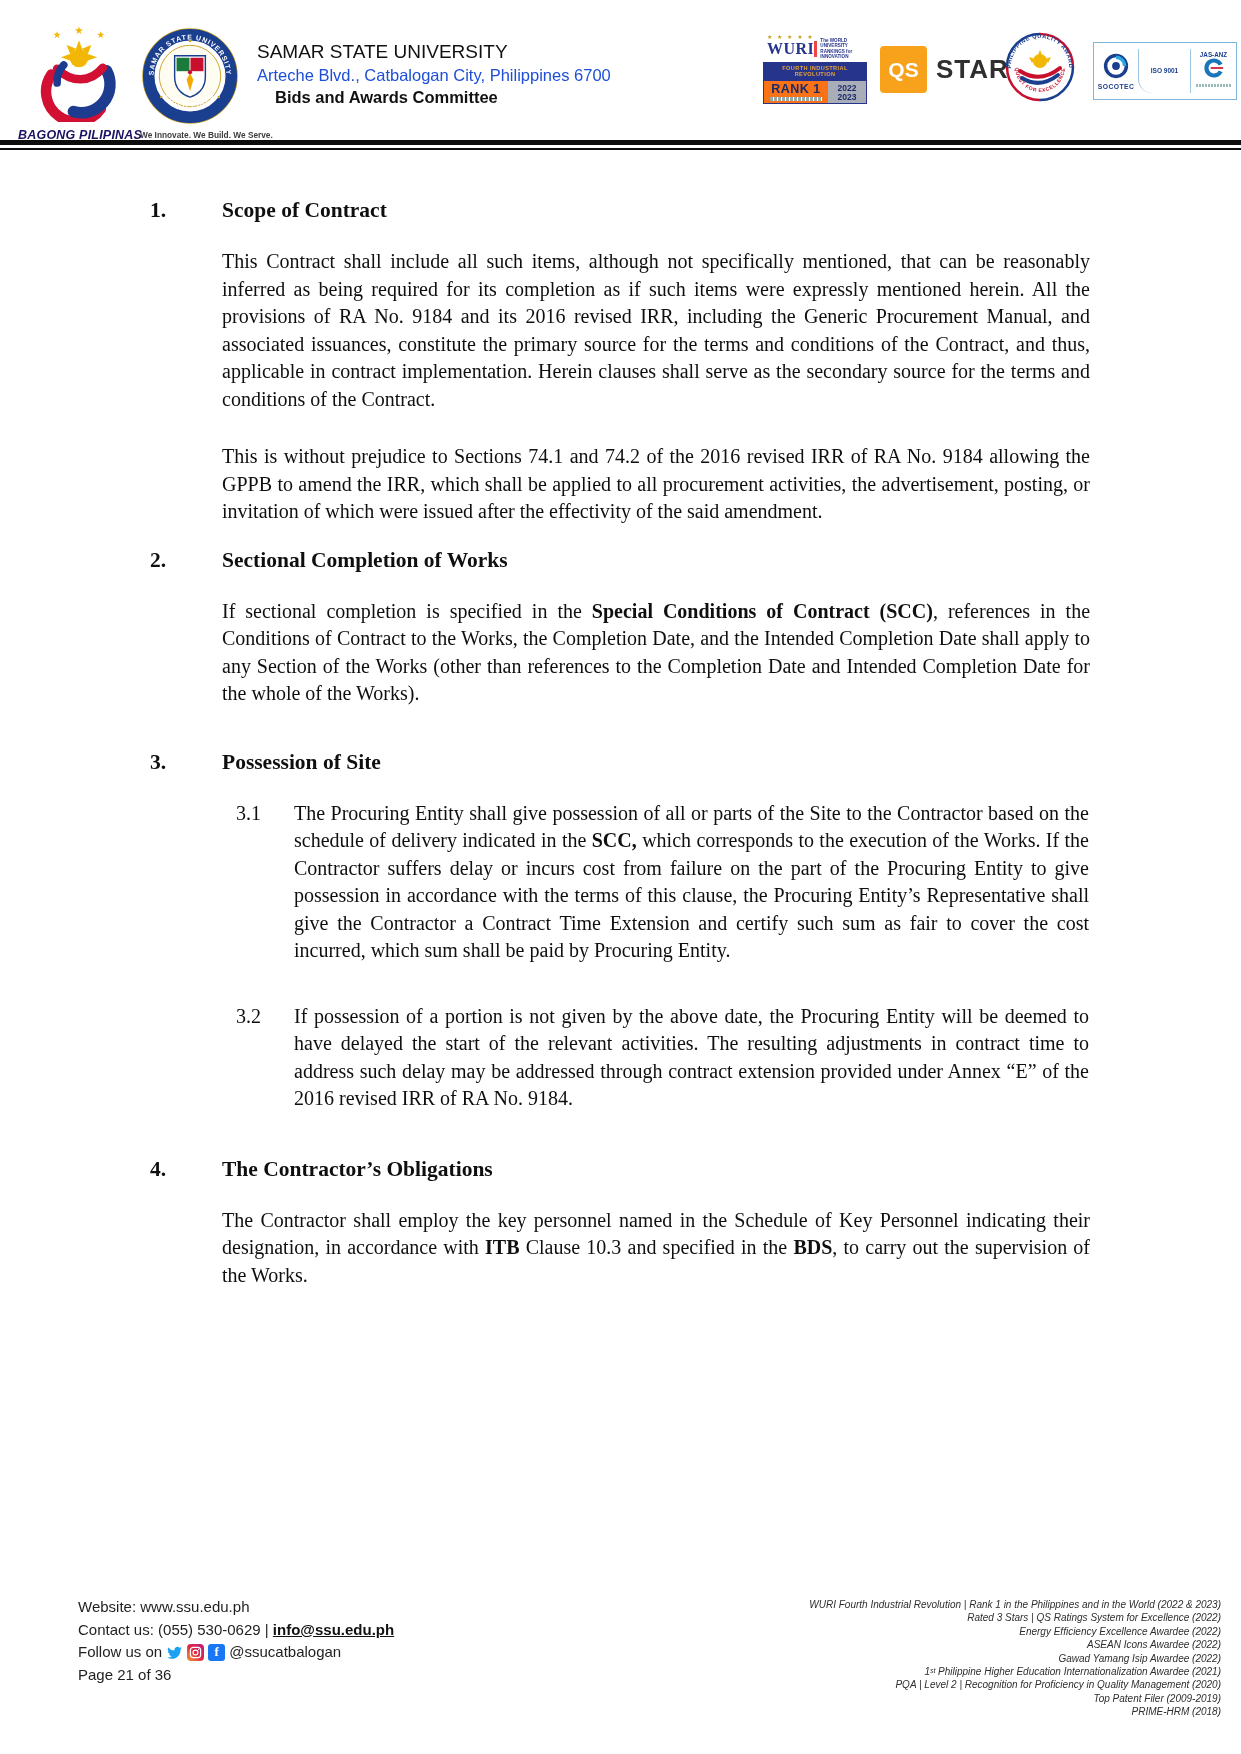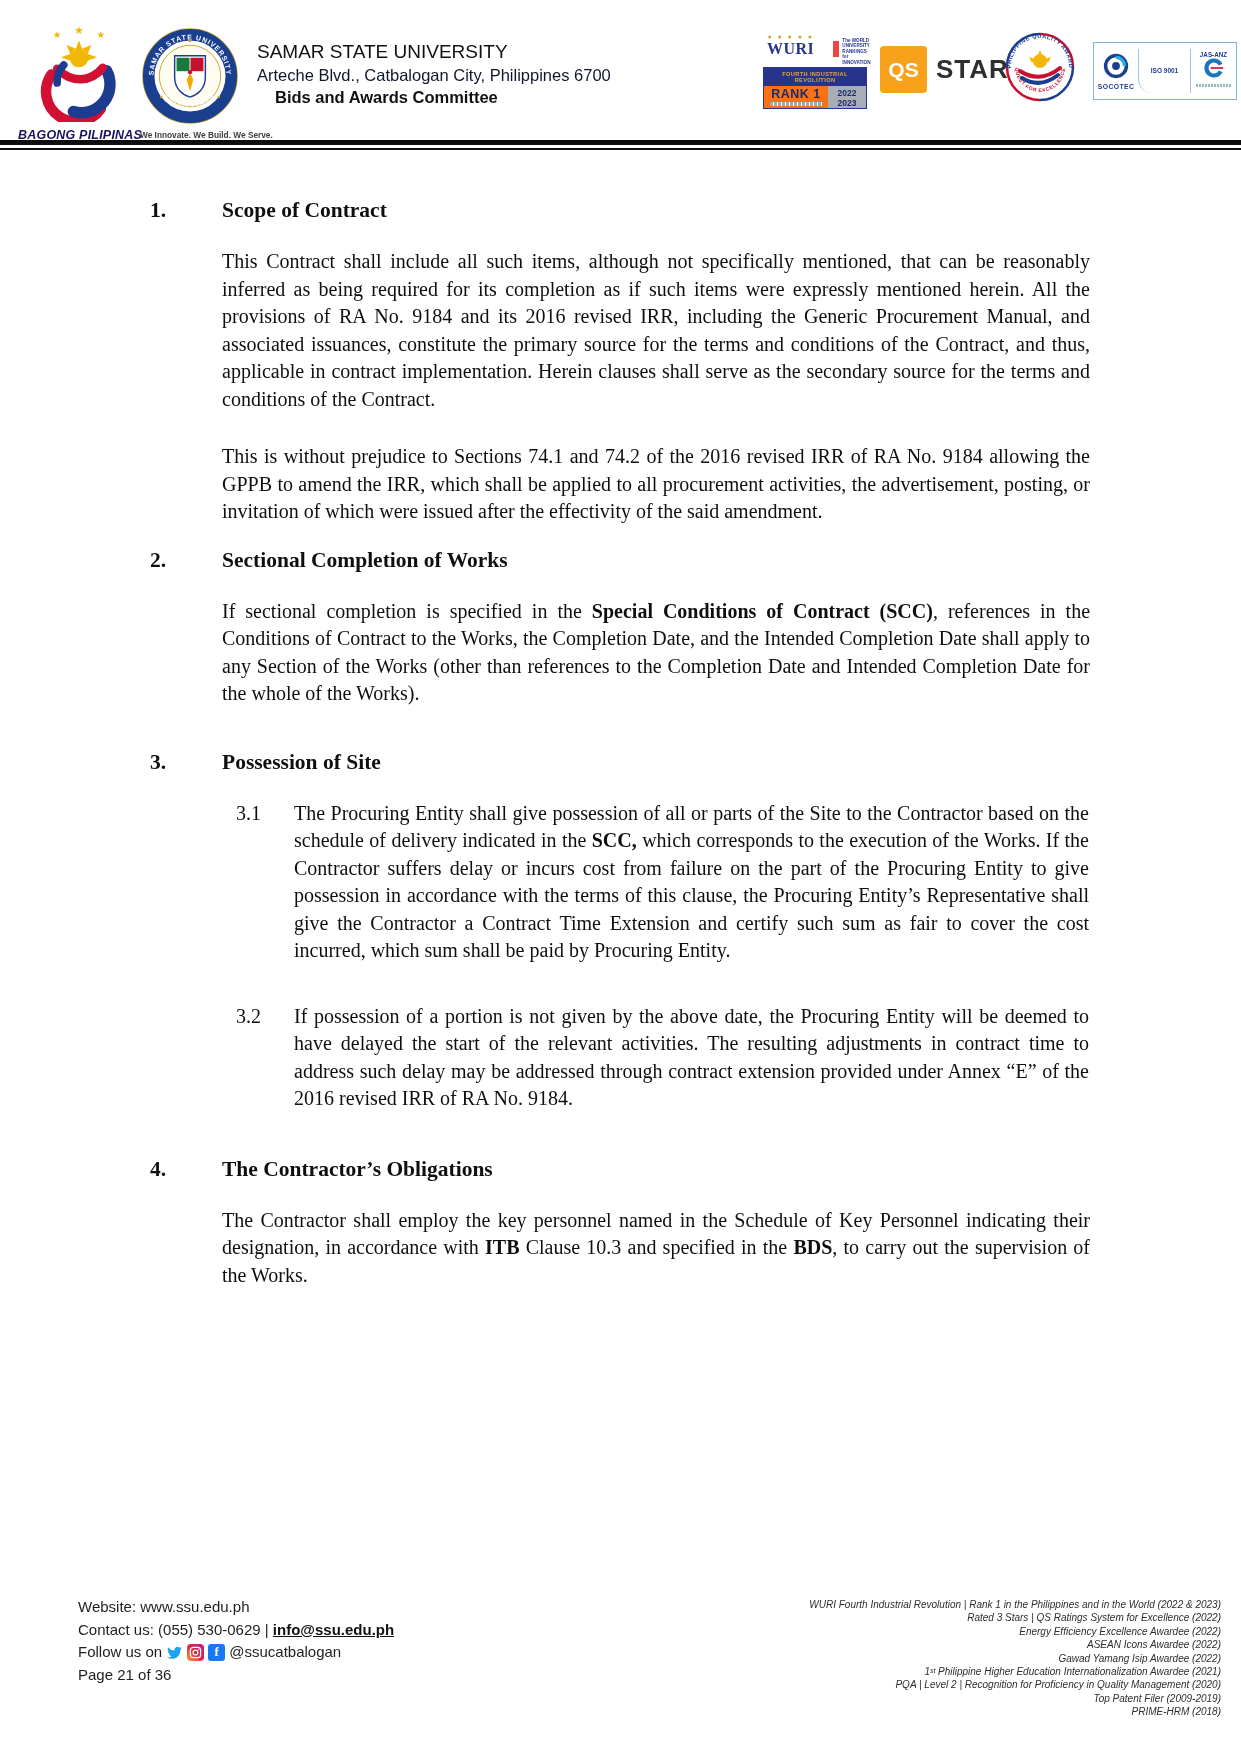--- a/index.html
+++ b/index.html
@@ -9,28 +9,28 @@
     margin:0 auto; overflow:hidden; font-family:"Liberation Sans", sans-serif; color:#1a1a1a;
   }
   
   .hdr-logo { position:absolute; }
   .bp-wrap { left:18px; top:24px; width:122px; text-align:center; }
   .bp-label { margin-top:2px; font-size:12.5px; font-weight:bold; font-style:italic; color:#1b1464; letter-spacing:.2px; white-space:nowrap; }
   .seal-wrap { left:140px; top:28px; width:100px; text-align:center; }
   .seal-motto { margin-top:2px; font-size:8.3px; font-weight:bold; color:#3d3d3d; white-space:nowrap; }
   .hdr-text { position:absolute; left:257px; top:40px; }
   .hdr-line1 { font-size:19px; line-height:24px; color:#111; }
-  .hdr-line2 { font-size:16.5px; line-height:22px; color:#0f172a; }
+  .hdr-line2 { font-size:16.5px; line-height:22px; color:#1d4ed8; }
   .hdr-line3 { font-size:16.5px; line-height:22px; font-weight:bold; color:#111;margin-left:18px; }
 
   
   .wuri { position:absolute; left:763px; top:31px; width:104px; font-family:"Liberation Sans",sans-serif; }
   .wuri-top { background:#fff; padding:2px 2px 1px 3px; display:flex; align-items:flex-start; border:1px solid #fff; }
   .wuri-stars { color:#c9a227; font-size:6px; letter-spacing:1.5px; line-height:7px; }
-  .wuri-name { font-family:"Liberation Serif",serif; font-weight:bold; color:#27348b; font-size:16px; line-height:16px; letter-spacing:.5px; border-right:6px solid #ef4444; padding-right:19px; }
+  .wuri-name { font-family:"Liberation Serif",serif; font-weight:bold; color:#27348b; font-size:16px; line-height:16px; letter-spacing:.5px; border-right:3px solid #ef4444; padding-right:0; }
   .wuri-tag { font-size:4.6px; line-height:5.4px; color:#27348b; font-weight:bold; padding-left:3px; padding-top:4px; width:40px; }
   .wuri-band { background:#27348b; color:#e8a33d; font-size:5.6px; font-weight:bold; text-align:center; letter-spacing:.4px; padding:2.5px 0; border:1px solid #27348b; }
   .wuri-bottom { display:flex; border:1px solid #27348b; border-top:none; }
   .wuri-rank { flex:1; background:#f97316; text-align:center; padding:1px 0 2px; }
   .wuri-rank-big { color:#1b2a6b; font-weight:bold; font-size:12.5px; line-height:14px; letter-spacing:.5px; }
   .wuri-rank-sub { height:4px; margin:1px 6px 0; background:repeating-linear-gradient(90deg,#9aa 0 3px,#fff 3px 4px); }
   .wuri-years { width:38px; background:#a9adb8; color:#1b2a6b; font-weight:bold; font-size:8.5px; line-height:9.5px; text-align:center; padding-top:3px; }
 
   
   .qs { position:absolute; left:880px; top:46px; display:flex; align-items:center; gap:9px; }

